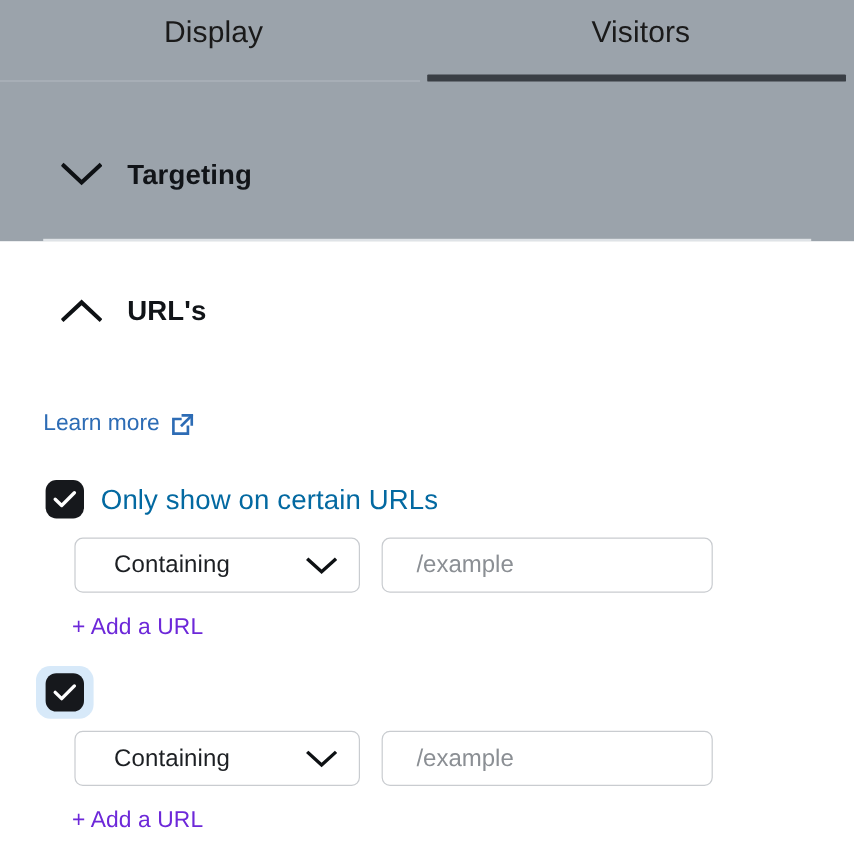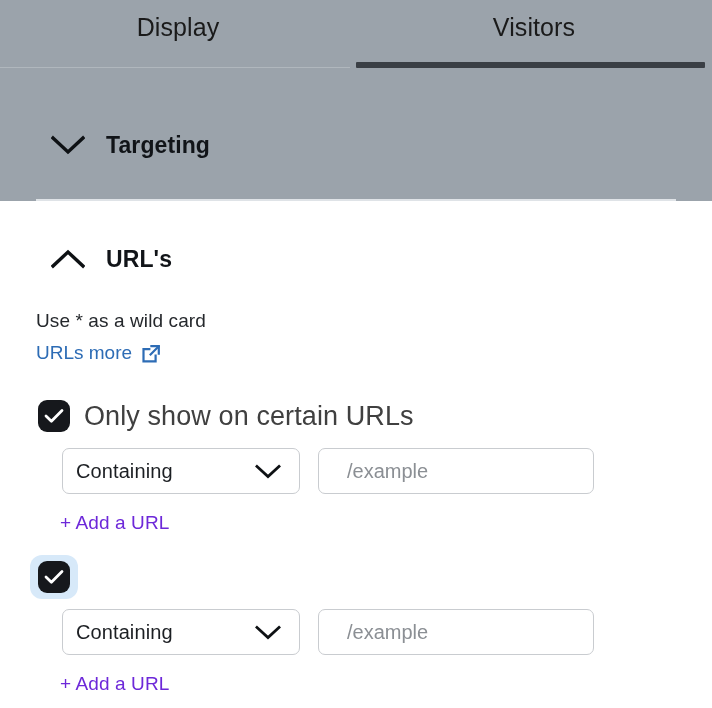--- a/index.html
+++ b/index.html
@@ -213,22 +213,22 @@
     height: 32px;
     border-radius: 9px;
     background: #16181c;
     display: flex;
     align-items: center;
     justify-content: center;
   }
   .check-label {
     position: absolute;
     left: 84px;
-    font-size: 27px;
-    color: #404040;
+    font-size: 23px;
+    color: #0369a1;
     letter-spacing: 0.1px;
   }
 
   .controls-row {
     position: relative;
     margin-top: 10px;
     height: 46px;
   }
 
   .select-box {
@@ -237,21 +237,21 @@
     top: 0;
     width: 238px;
     height: 46px;
     box-sizing: border-box;
     border: 1px solid #c9ccd0;
     border-radius: 7px;
     background: #ffffff;
     display: flex;
     align-items: center;
     justify-content: space-between;
-    padding: 0 16px 0 13px;
+    padding: 0 16px 0 32px;
     cursor: pointer;
     user-select: none;
   }
   .select-box .select-value {
     font-size: 20px;
     color: #1c1f23;
     letter-spacing: 0.1px;
   }
   .select-box .caret {
     display: flex;
@@ -326,24 +326,23 @@
 
   <div id="urls-header">
     <span class="chev">
       <svg width="34" height="20" viewBox="0 0 34 20" fill="none" aria-hidden="true">
         <path d="M2 17 L17 3 L32 17" stroke="#0e1114" stroke-width="3.4" stroke-linecap="square" stroke-linejoin="miter" fill="none"></path>
       </svg>
     </span>
     <span class="section-title">URL's</span>
   </div>
 
-  <div id="wildcard-hint">Use * as a wild card</div>
 
   <a id="learn-more-link" href="#">
-    <span>URLs more</span>
+    <span>Learn more</span>
     <span class="ext-icon">
       <svg width="20" height="20" viewBox="0 0 20 20" fill="none" aria-hidden="true">
         <path d="M10.4 2.2 H17.8 V9.6" stroke="#2d6cb5" stroke-width="2.2" stroke-linecap="square" fill="none"></path>
         <path d="M17.5 2.5 L9.6 10.4" stroke="#2d6cb5" stroke-width="2.2" stroke-linecap="square"></path>
         <path d="M14.6 11.6 V17.3 H2.5 V5.2 H8.3" stroke="#2d6cb5" stroke-width="2.2" stroke-linejoin="miter" stroke-linecap="square" fill="none"></path>
       </svg>
     </span>
   </a>
 
   <div class="rule-block" id="rule-only">

